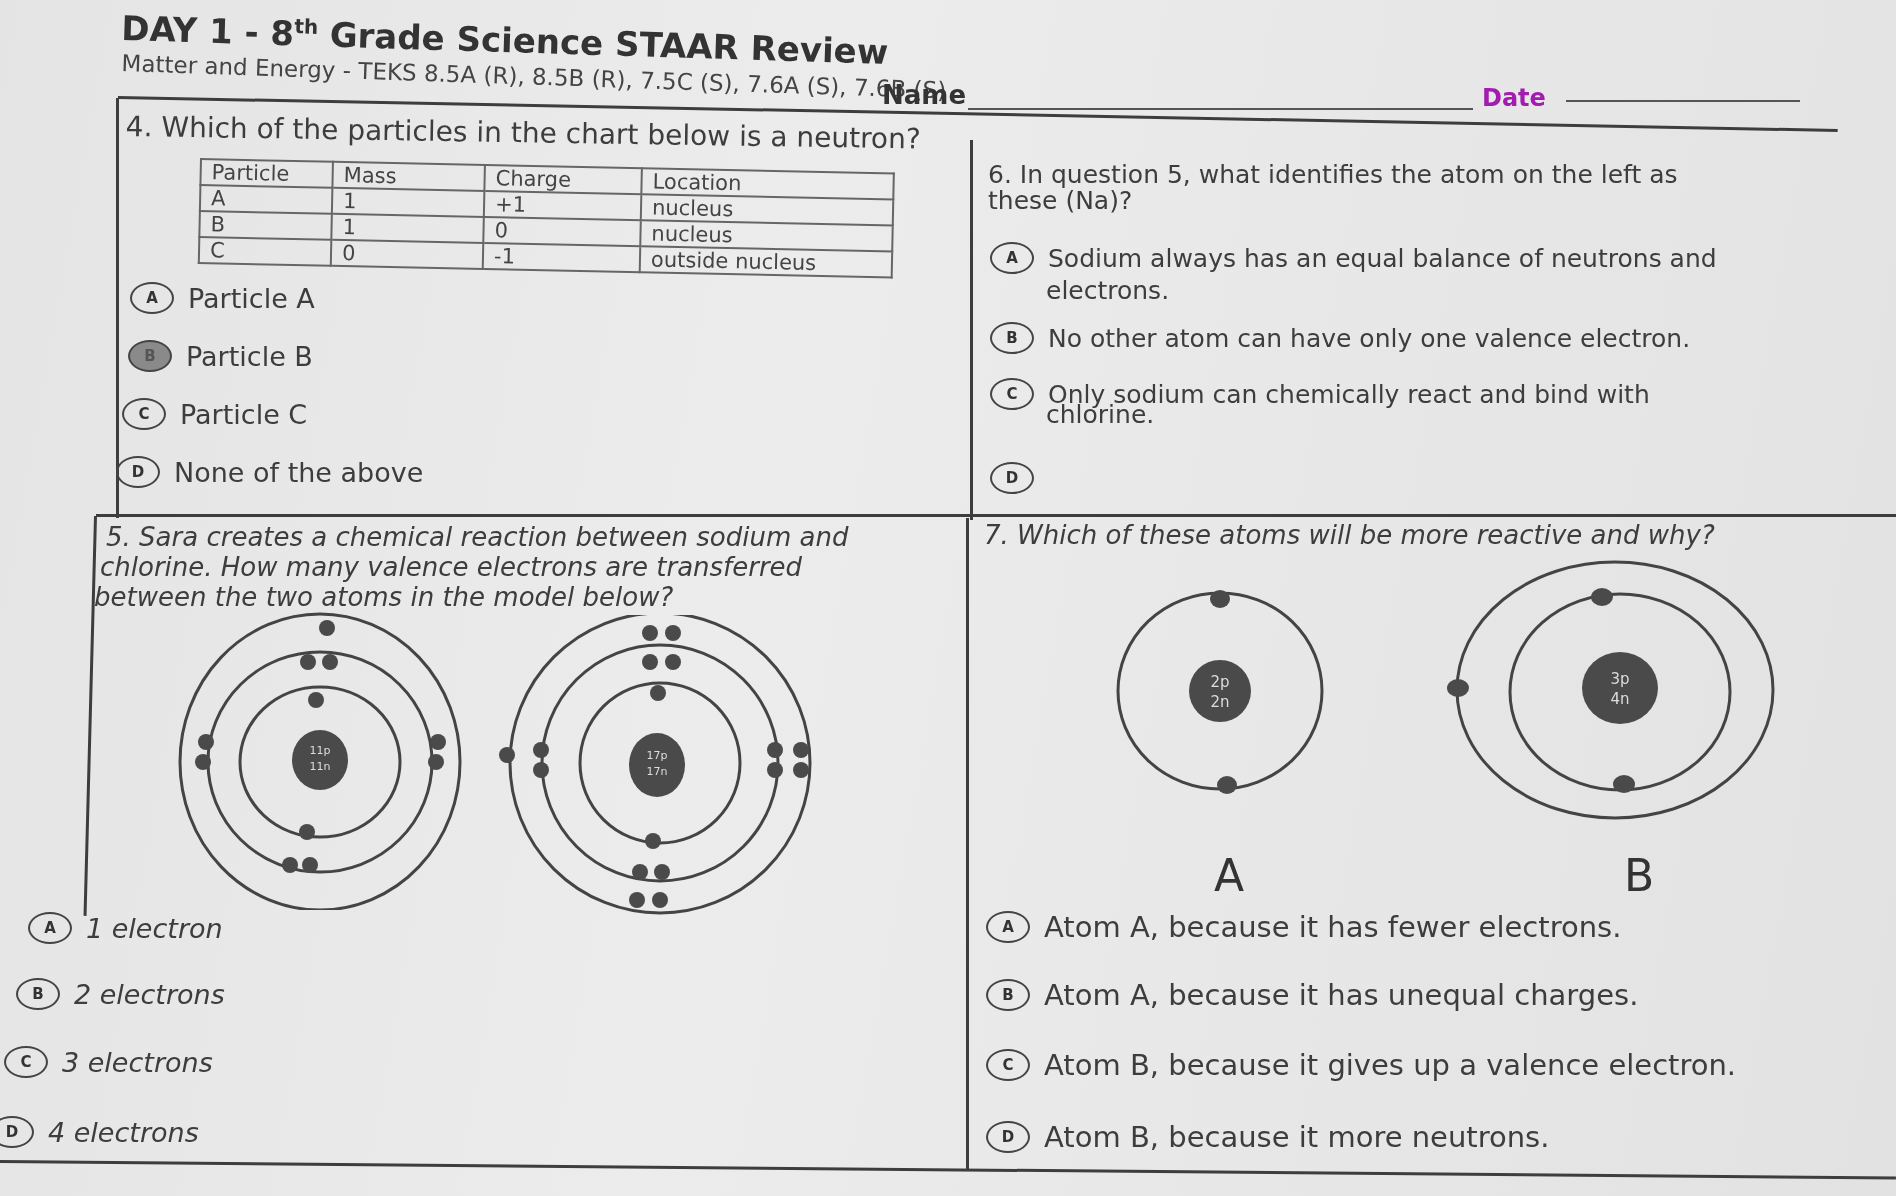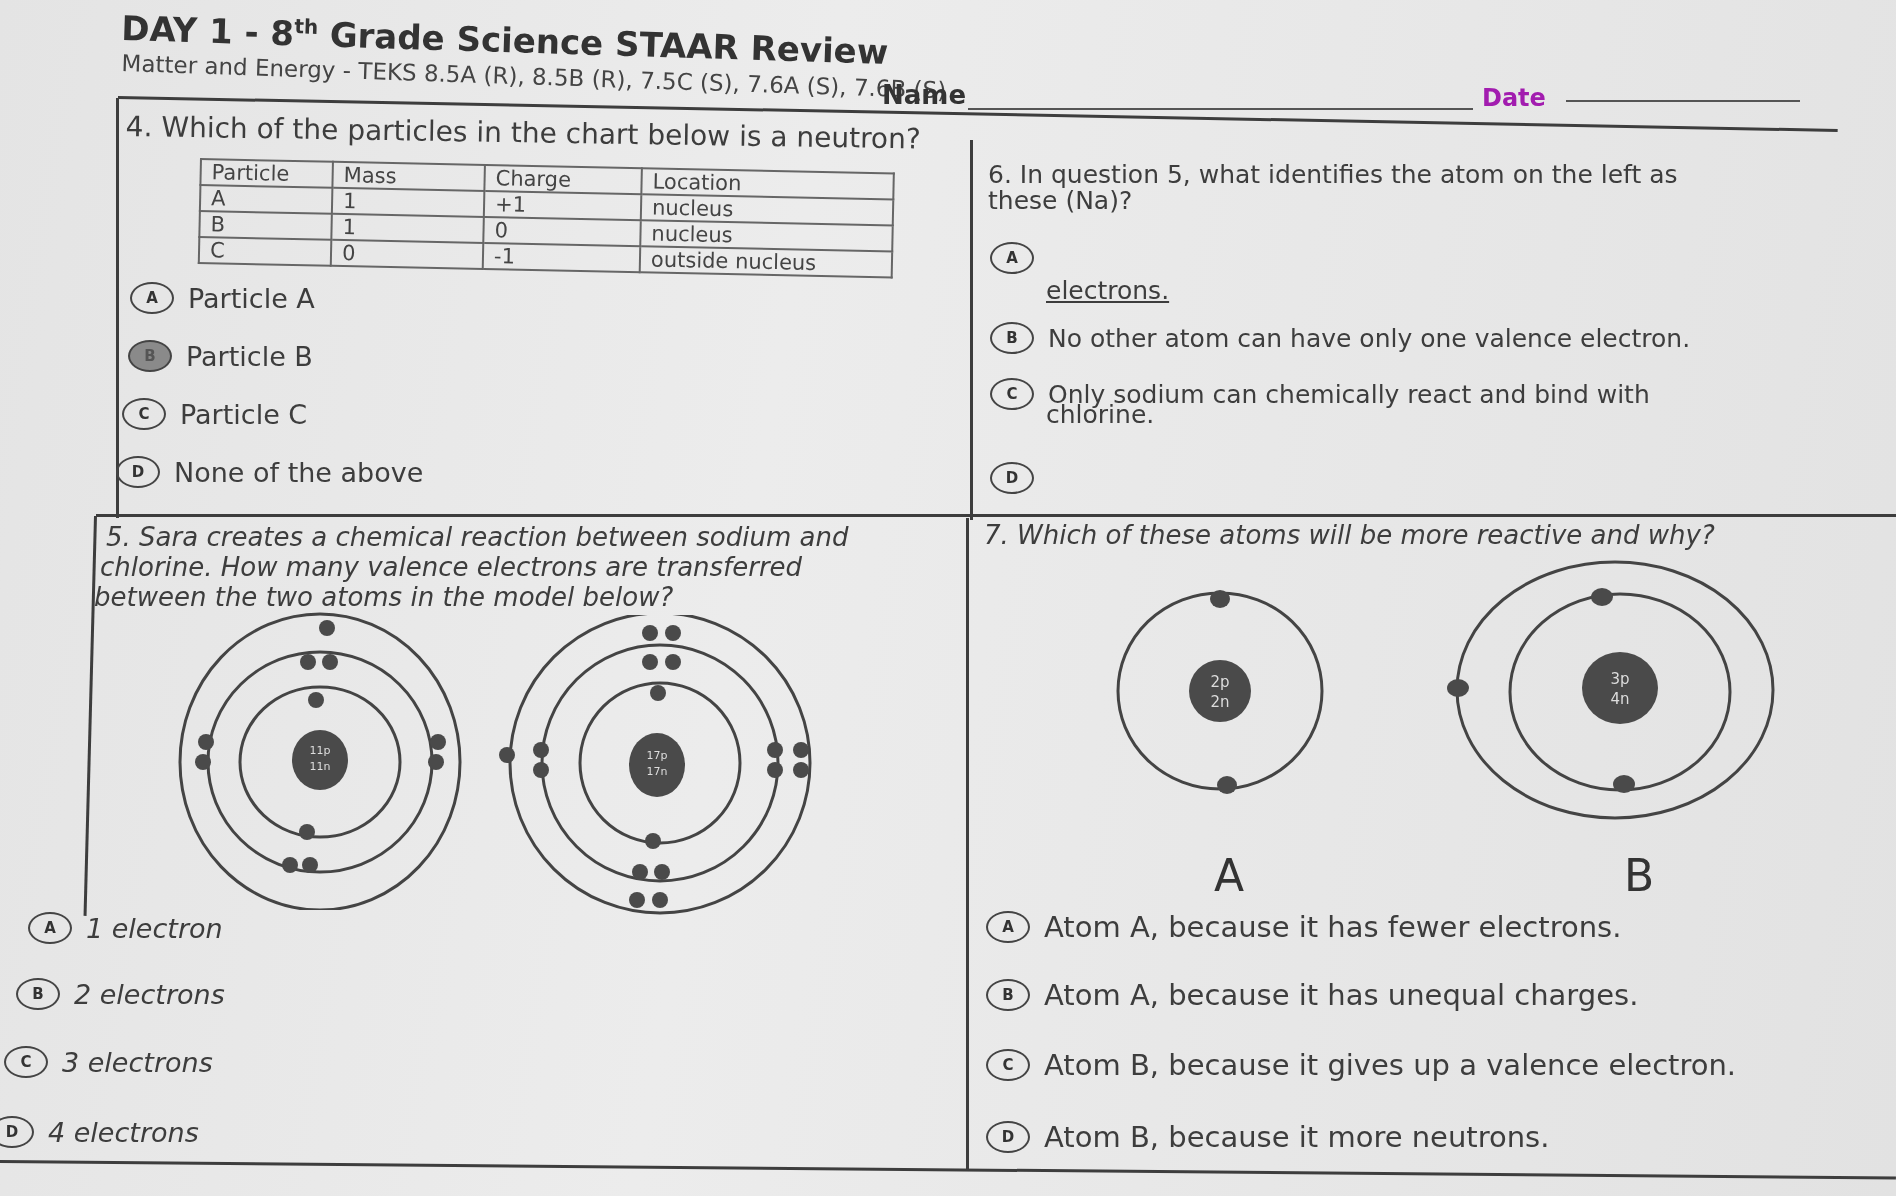--- a/index.html
+++ b/index.html
@@ -92,22 +92,23 @@
 </div>
 <div class="opt" style="left:116px;top:456px;">
   <span class="bubble">D</span>
   <span class="opt-label">None of the above</span>
 </div>
 
 <div class="q-text" style="left:988px;top:160px;font-size:25px;">6. In question 5, what identifies the atom on the left as</div>
 <div class="q-text" style="left:988px;top:186px;font-size:25px;">these (Na)?</div>
 <div class="opt" style="left:990px;top:242px;font-size:25px;">
   <span class="bubble">A</span>
-</div>
-<div class="q-text" style="left:1046px;top:276px;font-size:25px;text-decoration:underline;">electrons.</div>
+  <span class="opt-label">Sodium always has an equal balance of neutrons and</span>
+</div>
+<div class="q-text" style="left:1046px;top:276px;font-size:25px;">electrons.</div>
 <div class="opt" style="left:990px;top:322px;font-size:25px;">
   <span class="bubble">B</span>
   <span class="opt-label">No other atom can have only one valence electron.</span>
 </div>
 <div class="opt" style="left:990px;top:378px;font-size:25px;">
   <span class="bubble">C</span>
   <span class="opt-label">Only sodium can chemically react and bind with</span>
 </div>
 <div class="q-text" style="left:1046px;top:400px;font-size:25px;">chlorine.</div>
 <div class="opt" style="left:990px;top:462px;font-size:25px;">

